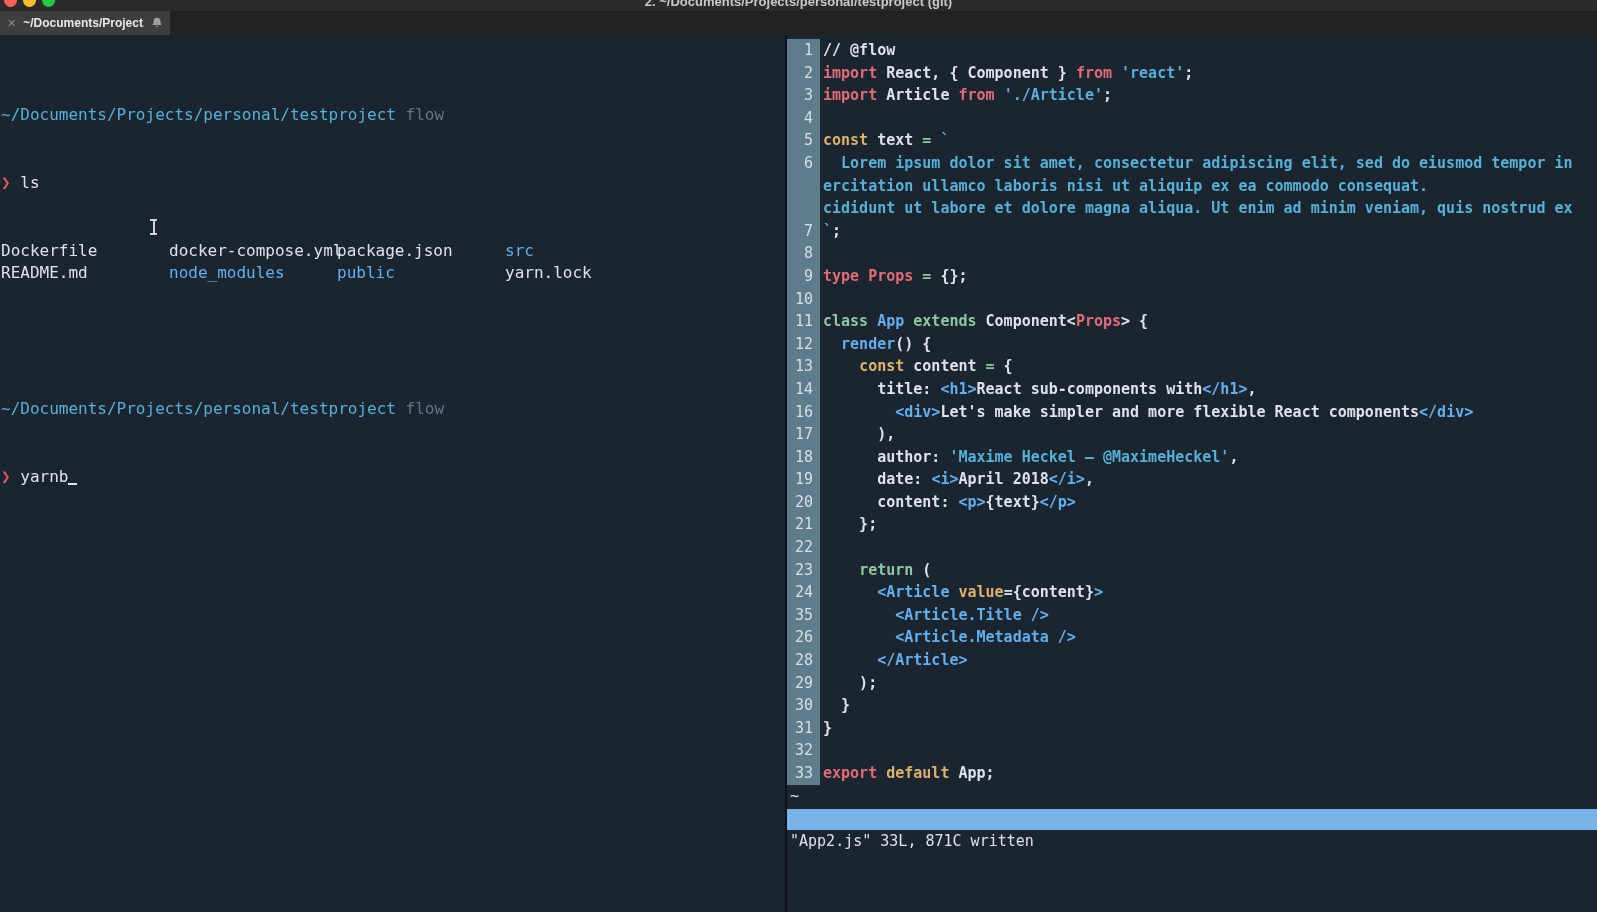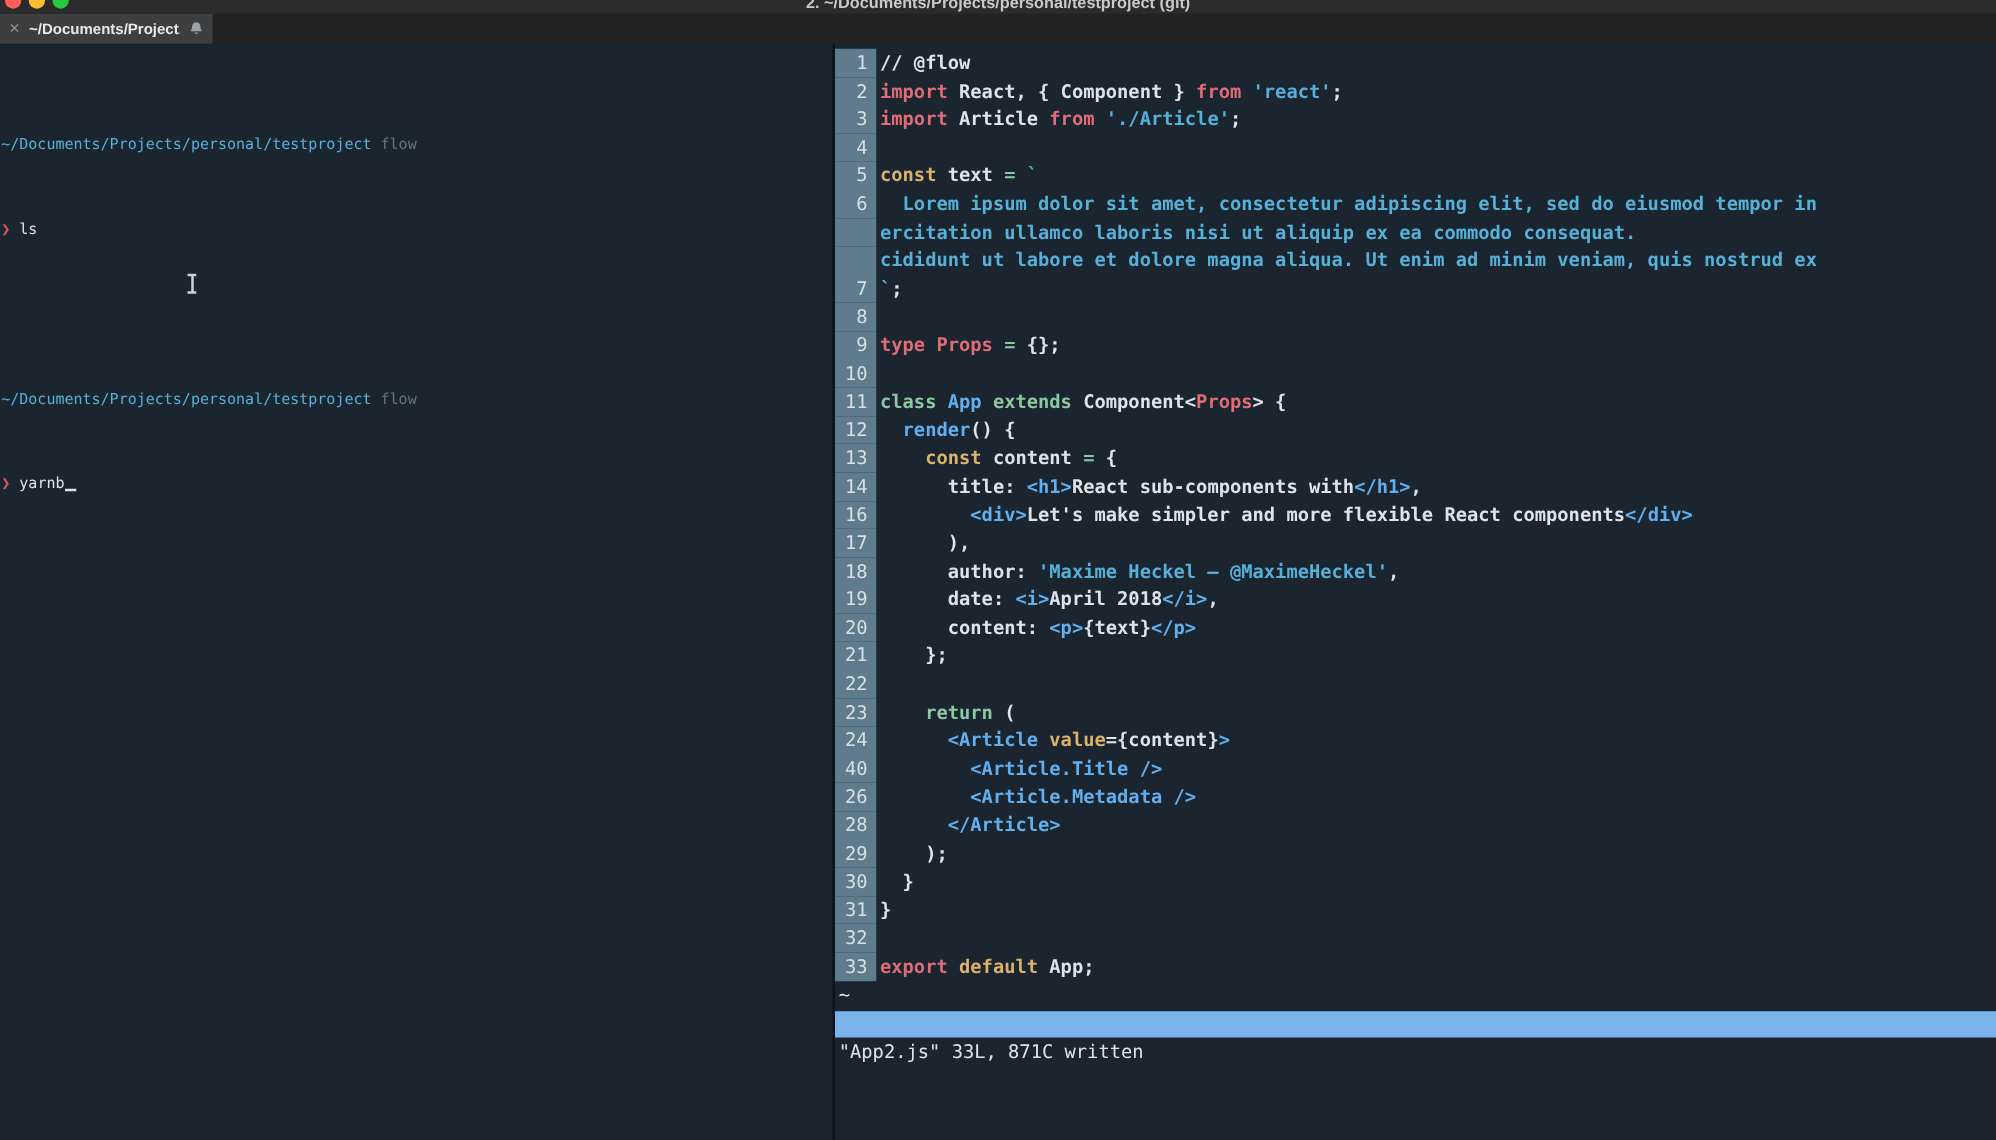--- a/index.html
+++ b/index.html
@@ -25,21 +25,21 @@
   .tab {
     width:170px; height:100%; background:#3e3e3e; display:flex; align-items:center;
     padding:0 7px; gap:7px; font-family:"Liberation Sans", sans-serif;
   }
   .tab-close { color:#8f8f8f; font-size:11px; line-height:1; }
   .tab-label { color:#e8e8e8; font-size:12px; font-weight:bold; white-space:nowrap; overflow:hidden; }
   .tab-bell  { display:flex; align-items:center; }
   
   .content { display:flex; height:877px; }
   .pane-left {
-    width:666px; padding:24px 0 0 1px; font-size:12px; line-height:22.6px;
+    width:785px; padding:24px 0 0 1px; font-size:16px; line-height:22.6px;
     color:var(--fg); white-space:pre; overflow:hidden;
   }
   .pane-right {
     flex:1; border-left:2px solid #0d131a; padding-top:4px;
     font-size:15px; line-height:22.6px; color:var(--fg); overflow:hidden;
   }
   .t-row { height:22.6px; white-space:pre; }
   .c-fg{color:var(--fg)} .c-red{color:var(--red)} .c-yellow{color:var(--yellow)}
   .c-green{color:var(--green)} .c-cyan{color:var(--cyan)} .c-blue{color:var(--blue)}
   .c-gray{color:var(--gray)} .c-prompt{color:var(--prompt)}
@@ -93,20 +93,21 @@
         </svg>
       </span>
     </div>
   </div>
 
   <div class="content">
 
     <div class="pane-left">
       <div class="t-row"><span class="c-cyan">~/Documents/Projects/personal/testproject</span><span class="c-gray"> flow</span></div>
       <div class="t-row"><span class="c-prompt">❯</span><span class="c-fg"> </span><span class="c-fg">ls</span></div>
+      <div class="ls-grid"><span class="cell">Dockerfile</span><span class="cell">docker-compose.yml</span><span class="cell">package.json</span><span class="cell dir">src</span><span class="cell">README.md</span><span class="cell dir">node_modules</span><span class="cell dir">public</span><span class="cell">yarn.lock</span></div>
       <div class="t-row"> </div>
       <div class="t-row"><span class="c-cyan">~/Documents/Projects/personal/testproject</span><span class="c-gray"> flow</span></div>
       <div class="t-row"><span class="c-prompt">❯</span><span class="c-fg"> </span><span class="c-fg">yarnb</span><span class="t-cursor"></span></div>
     </div>
 
     <div class="pane-right">
       <div>
           <div class="ed-row">
             <span class="gut">1</span>
             <span class="code"><span class="c-fg">// @flow</span></span>
@@ -201,21 +202,21 @@
           </div>
           <div class="ed-row">
             <span class="gut">23</span>
             <span class="code"><span class="c-fg">    </span><span class="c-green">return</span><span class="c-fg"> (</span></span>
           </div>
           <div class="ed-row">
             <span class="gut">24</span>
             <span class="code"><span class="c-fg">      </span><span class="c-blue">&lt;Article</span><span class="c-fg"> </span><span class="c-yellow">value</span><span class="c-fg">={content}</span><span class="c-blue">&gt;</span></span>
           </div>
           <div class="ed-row">
-            <span class="gut">40</span>
+            <span class="gut">35</span>
             <span class="code"><span class="c-fg">        </span><span class="c-blue">&lt;Article.Title /&gt;</span></span>
           </div>
           <div class="ed-row">
             <span class="gut">26</span>
             <span class="code"><span class="c-fg">        </span><span class="c-blue">&lt;Article.Metadata /&gt;</span></span>
           </div>
           <div class="ed-row">
             <span class="gut">28</span>
             <span class="code"><span class="c-fg">      </span><span class="c-blue">&lt;/Article&gt;</span></span>
           </div>

